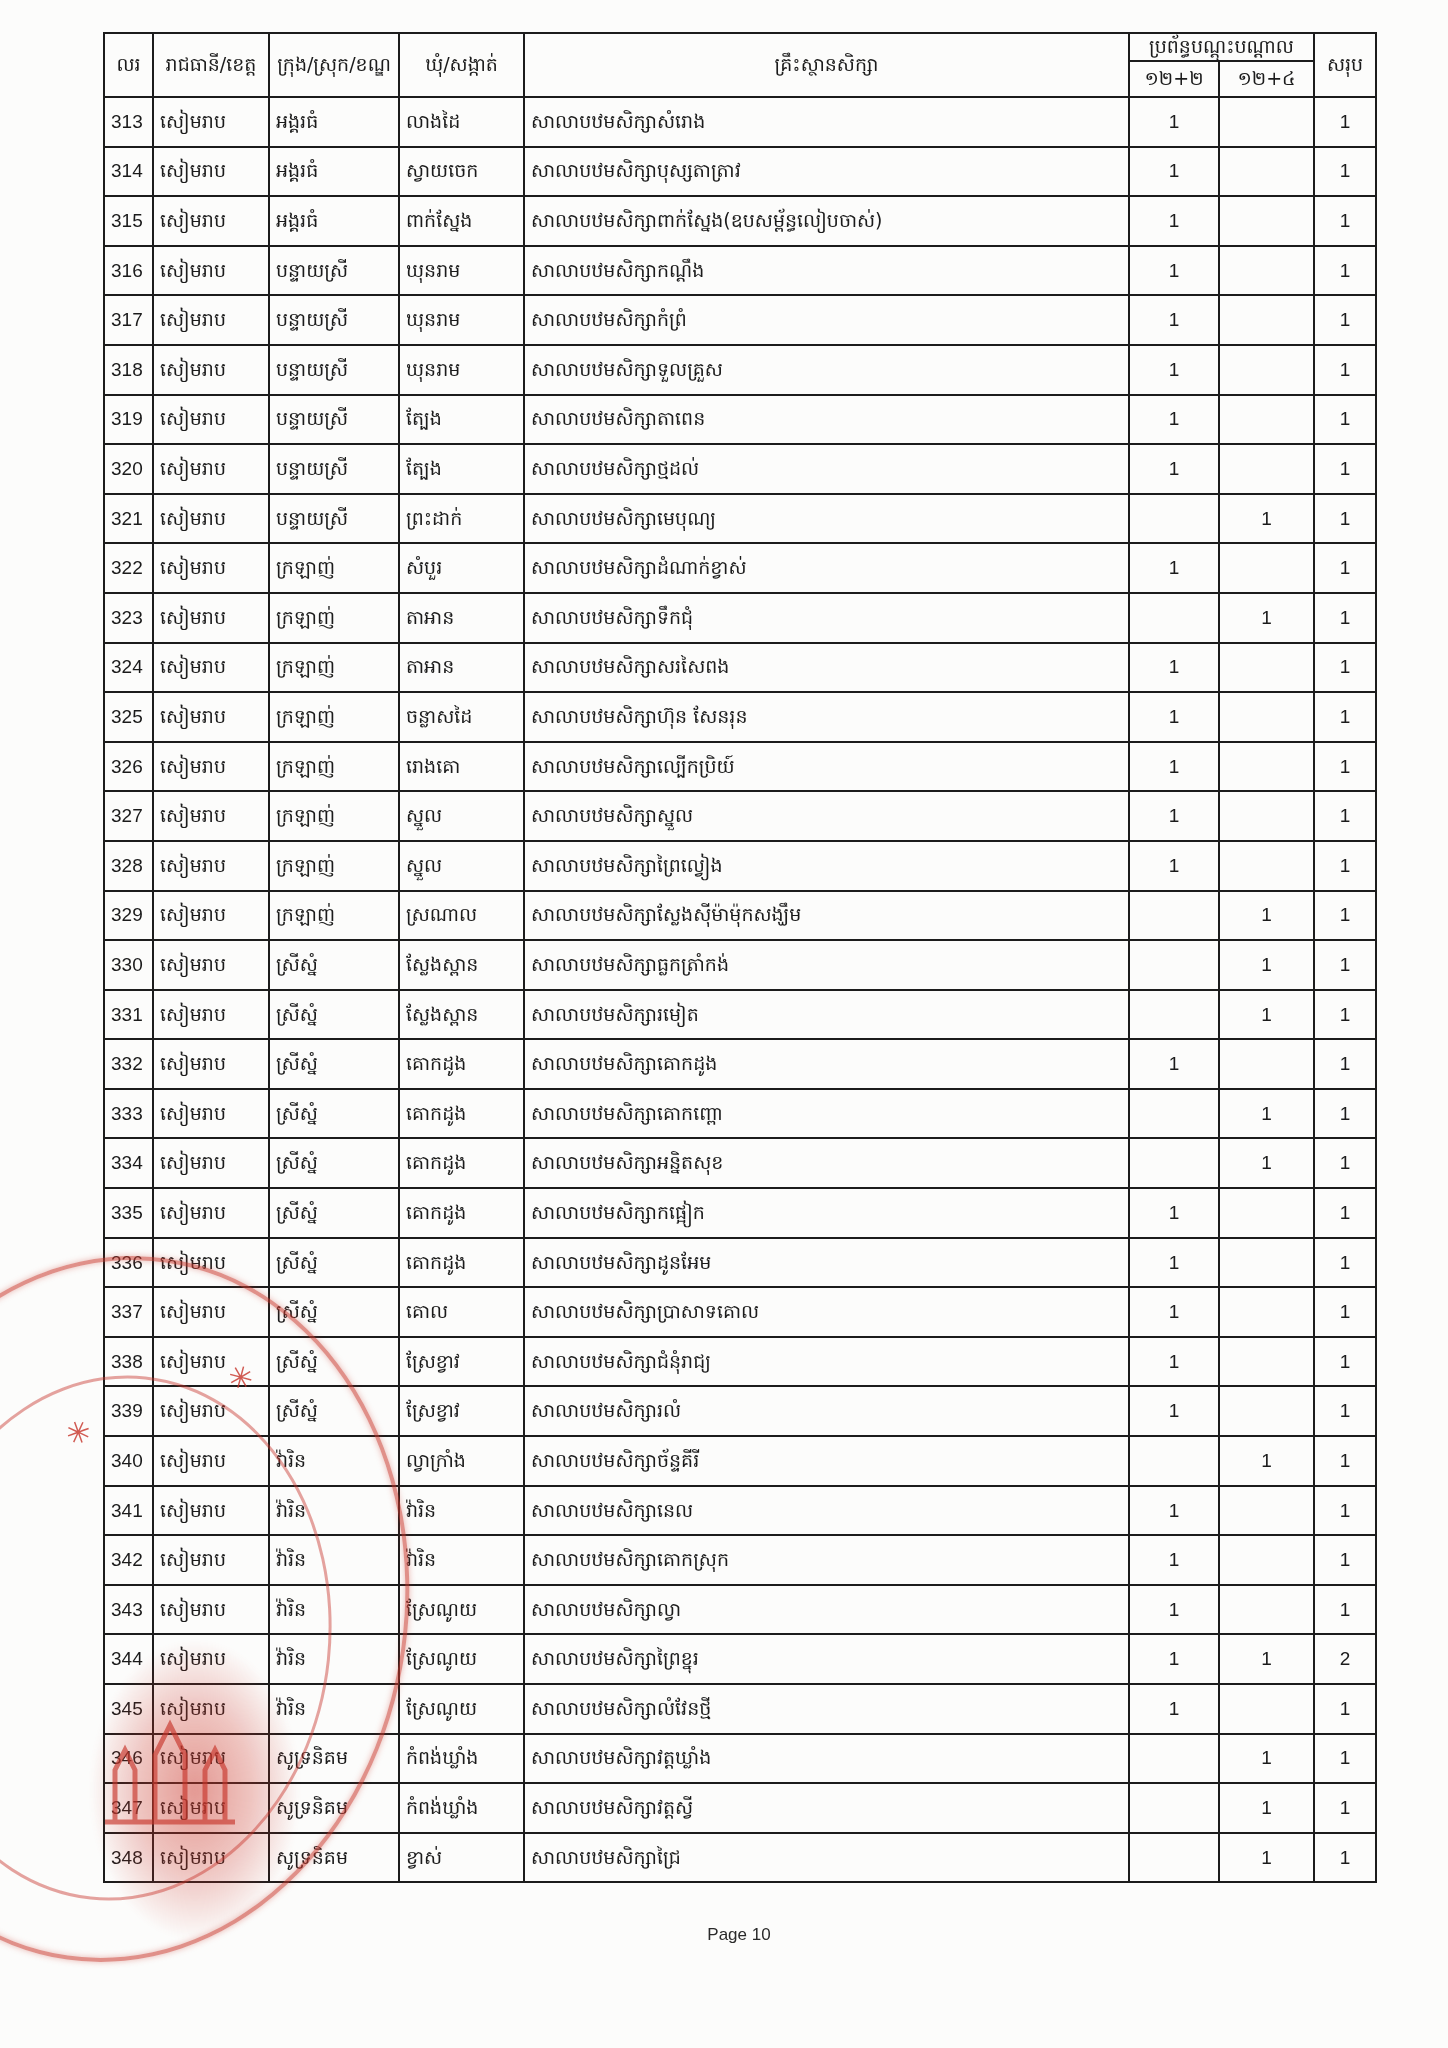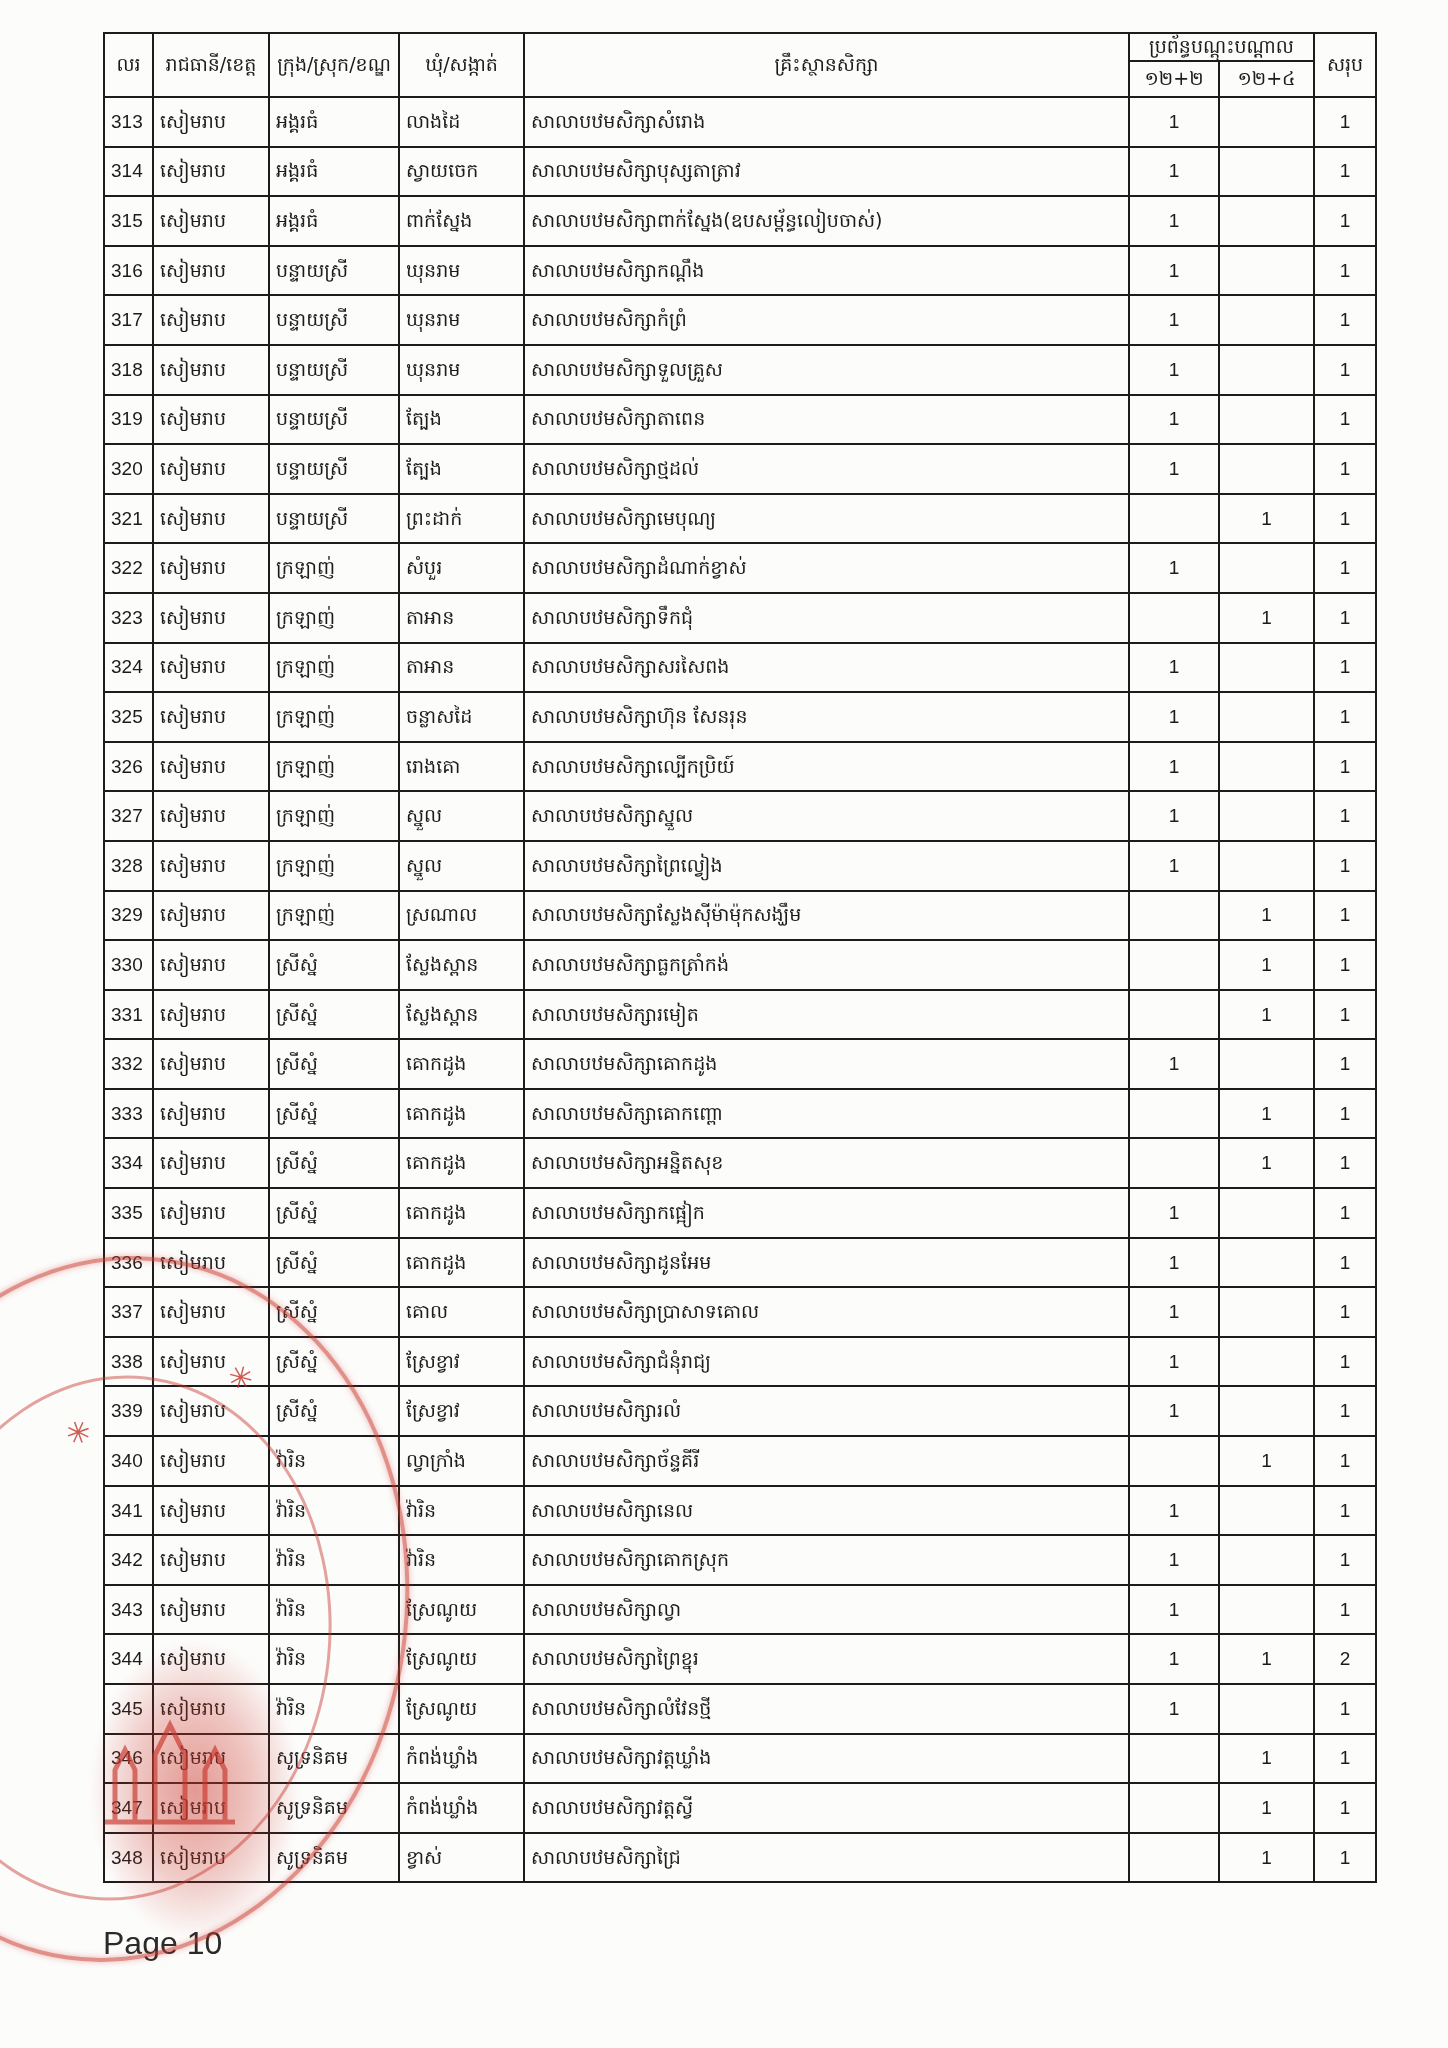--- a/index.html
+++ b/index.html
@@ -35,21 +35,21 @@
   th.h-top{height:17px;vertical-align:middle;}
   th.h-sub{height:31px;vertical-align:middle;font-size:17px;}
   tbody td{height:49.6px;vertical-align:middle;}
   td.cell-no{font-size:17px;font-family:"Liberation Sans",sans-serif;}
   td.cell-text{text-align:left;}
   td.cell-school{font-size:18px;margin-left:32px;}
   td.cell-num{text-align:center;font-size:16px;font-family:"Liberation Sans",sans-serif;}
   
   .footer{
     position:absolute;left:103px;top:1925px;width:1272px;
-    text-align:left;font-size:32px;color:#2a2a2a;
+    text-align:center;font-size:17px;color:#2a2a2a;
     font-family:"Liberation Sans",sans-serif;
   }
   
   .stamp{position:absolute;pointer-events:none;}
   .stamp .ring-outer{
     position:absolute;left:-175px;top:1255px;width:575px;height:700px;
     border:4px solid rgba(200,54,44,.55);border-radius:50%;
     transform:rotate(8deg);
     box-shadow:0 0 6px rgba(200,54,44,.35), inset 0 0 6px rgba(200,54,44,.35);
   }

